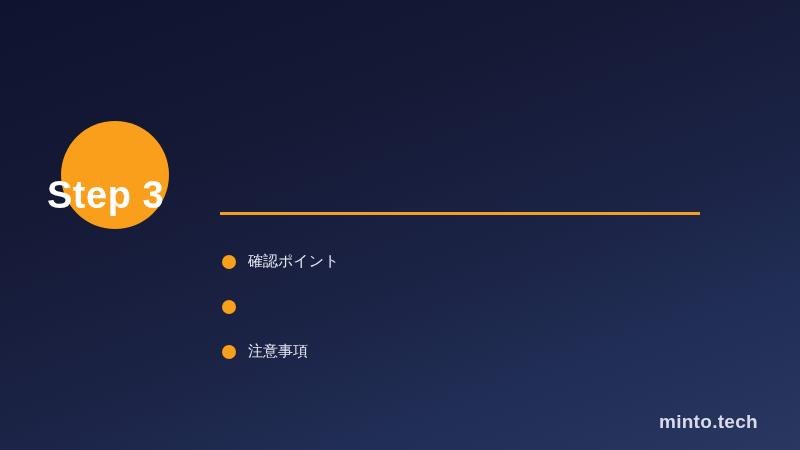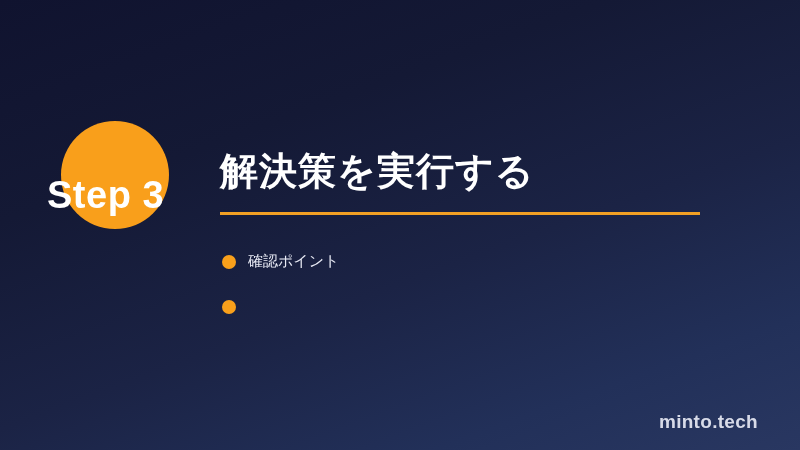--- a/index.html
+++ b/index.html
@@ -115,33 +115,36 @@
 </style>
 </head>
 <body>
 
 <div id="slide">
 
   <div id="step-circle"></div>
 
   <div id="step-label">Step 3</div>
 
-  <div id="title">解決策を実行する</div>
 
   <div id="divider"></div>
 
   <div id="bullets">
 
     <div class="bullet-row">
       <span class="bullet-dot"></span>
       <span class="bullet-text">確認ポイント</span>
     </div>
 
     <div class="bullet-row">
       <span class="bullet-dot"></span>
     </div>
 
+    <div class="bullet-row">
+      <span class="bullet-dot"></span>
+      <span class="bullet-text">注意事項</span>
+    </div>
 
   </div>
 
   <div id="footer">minto.tech</div>
 
 </div>
 
 </body></html>

